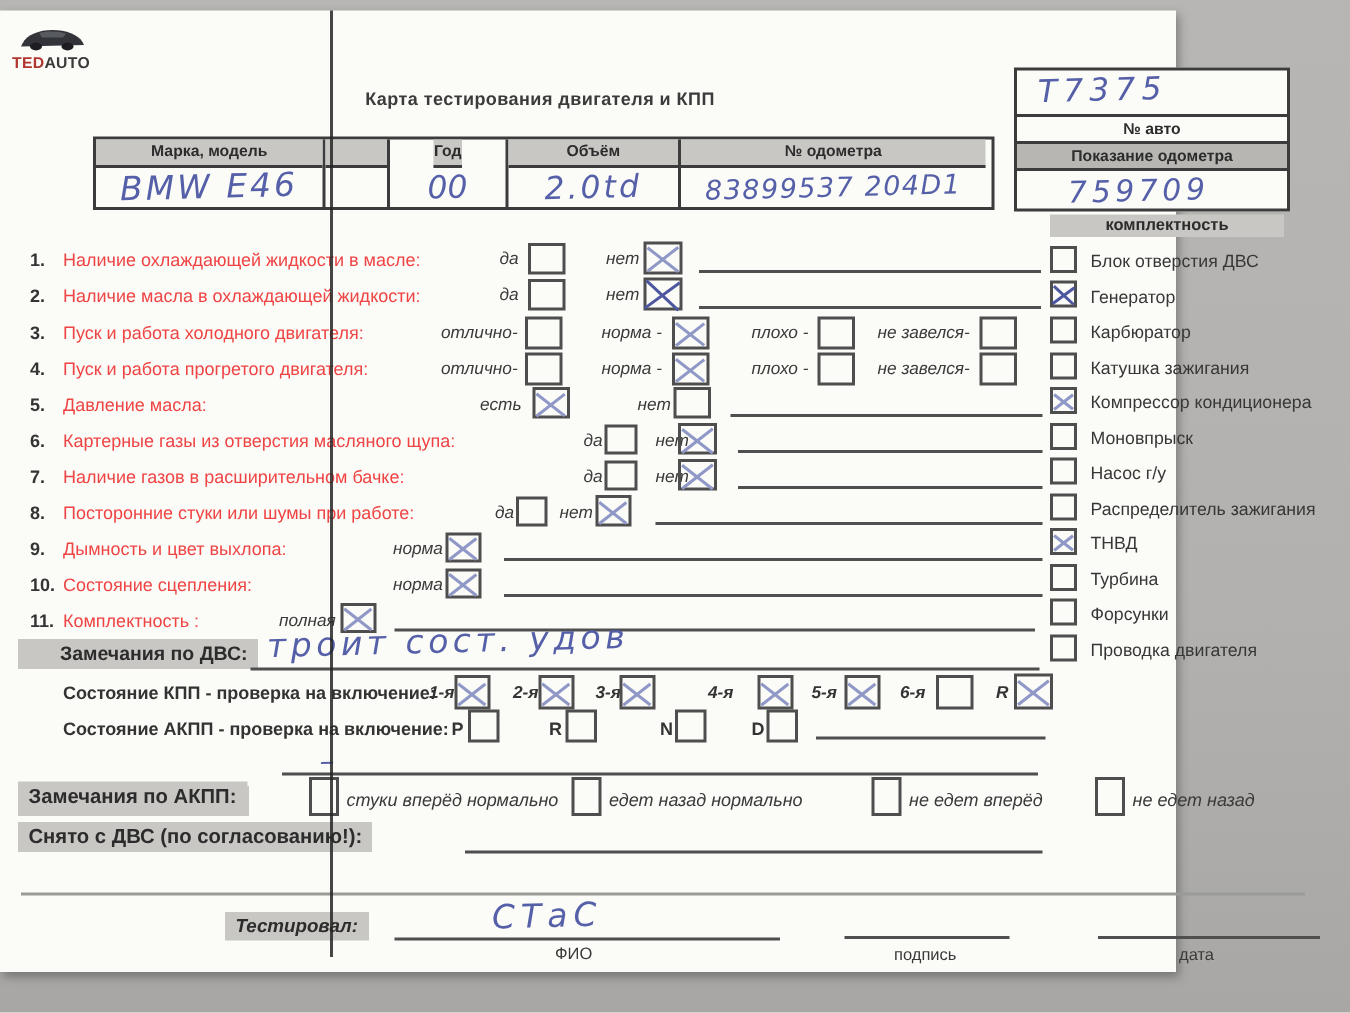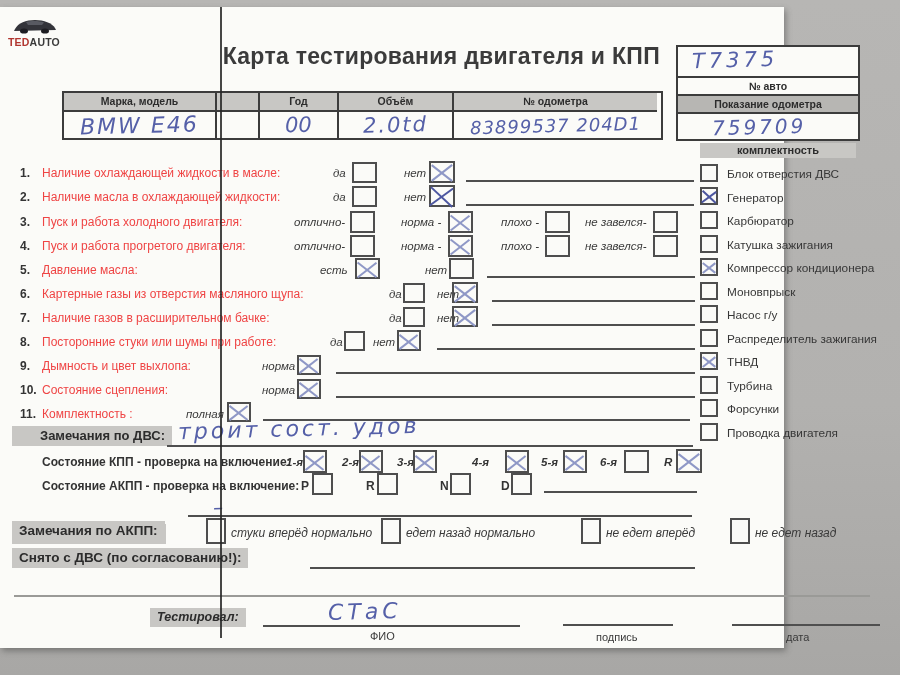--- a/index.html
+++ b/index.html
@@ -1,20 +1,20 @@
 <!DOCTYPE html>
 <html><head>
 <meta charset="utf-8">
 <style>
   html,body{margin:0;padding:0;}
   .scan{position:relative;width:900px;height:675px;background:linear-gradient(180deg,#b7b6b4 0%,#b2b1af 60%,#a8a7a5 100%);overflow:hidden;font-family:"Liberation Sans",sans-serif;}
   .page{position:absolute;left:0;top:7px;width:784px;height:641px;background:#fbfbf8;box-shadow:2px 3px 6px rgba(60,60,60,.45);}
   .fold{position:absolute;left:220px;top:7px;width:2px;height:631px;background:#262626;opacity:.85;z-index:6;pointer-events:none;}
   .abs{position:absolute;white-space:nowrap;}
-  .title{position:absolute;left:60px;top:36px;width:600px;text-align:right;font-size:23px;font-weight:bold;color:#3b3b3b;letter-spacing:.3px;}
+  .title{position:absolute;left:60px;top:52px;width:600px;text-align:center;font-size:12px;font-weight:bold;color:#3b3b3b;letter-spacing:.3px;}
   
   .cb{position:absolute;border:2px solid #4e4e4e;background:transparent;box-sizing:border-box;}
   .cb.checked::before,.cb.checked::after{content:"";position:absolute;left:-8%;top:50%;width:116%;height:2px;background:#8f98c6;transform-origin:center;}
   .cb.checked::before{transform:rotate(38deg);}
   .cb.checked::after{transform:rotate(-38deg);}
   .cb.hand.checked::before,.cb.hand.checked::after{background:#4d57a0;height:2.3px;left:-16%;width:132%;}
   .cb.hand.checked::before{transform:rotate(43deg);}
   .cb.hand.checked::after{transform:rotate(-36deg);}
   
   .num{position:absolute;font-size:12px;font-weight:bold;color:#343434;}
@@ -75,21 +75,21 @@
       <div class="hcol" style="width:153px;">
         <div class="hhead">Марка, модель</div>
         <div class="hval">
             <span class="hw" style="position:static;font-size:22px;letter-spacing:2px;">BMW E46</span>
           </div>
       </div>
       <div class="hcol" style="width:43px;">
         <div class="hhead"></div>
         <div class="hval"></div>
       </div>
-      <div class="hcol" style="width:79px;">
+      <div class="hcol" style="width:79px;align-items:center;">
         <div class="hhead">Год</div>
         <div class="hval">
             <span class="hw" style="position:static;font-size:21px;">00</span>
           </div>
       </div>
       <div class="hcol" style="width:115px;">
         <div class="hhead">Объём</div>
         <div class="hval">
             <span class="hw" style="position:static;font-size:21px;letter-spacing:2px;">2.0td</span>
           </div>

